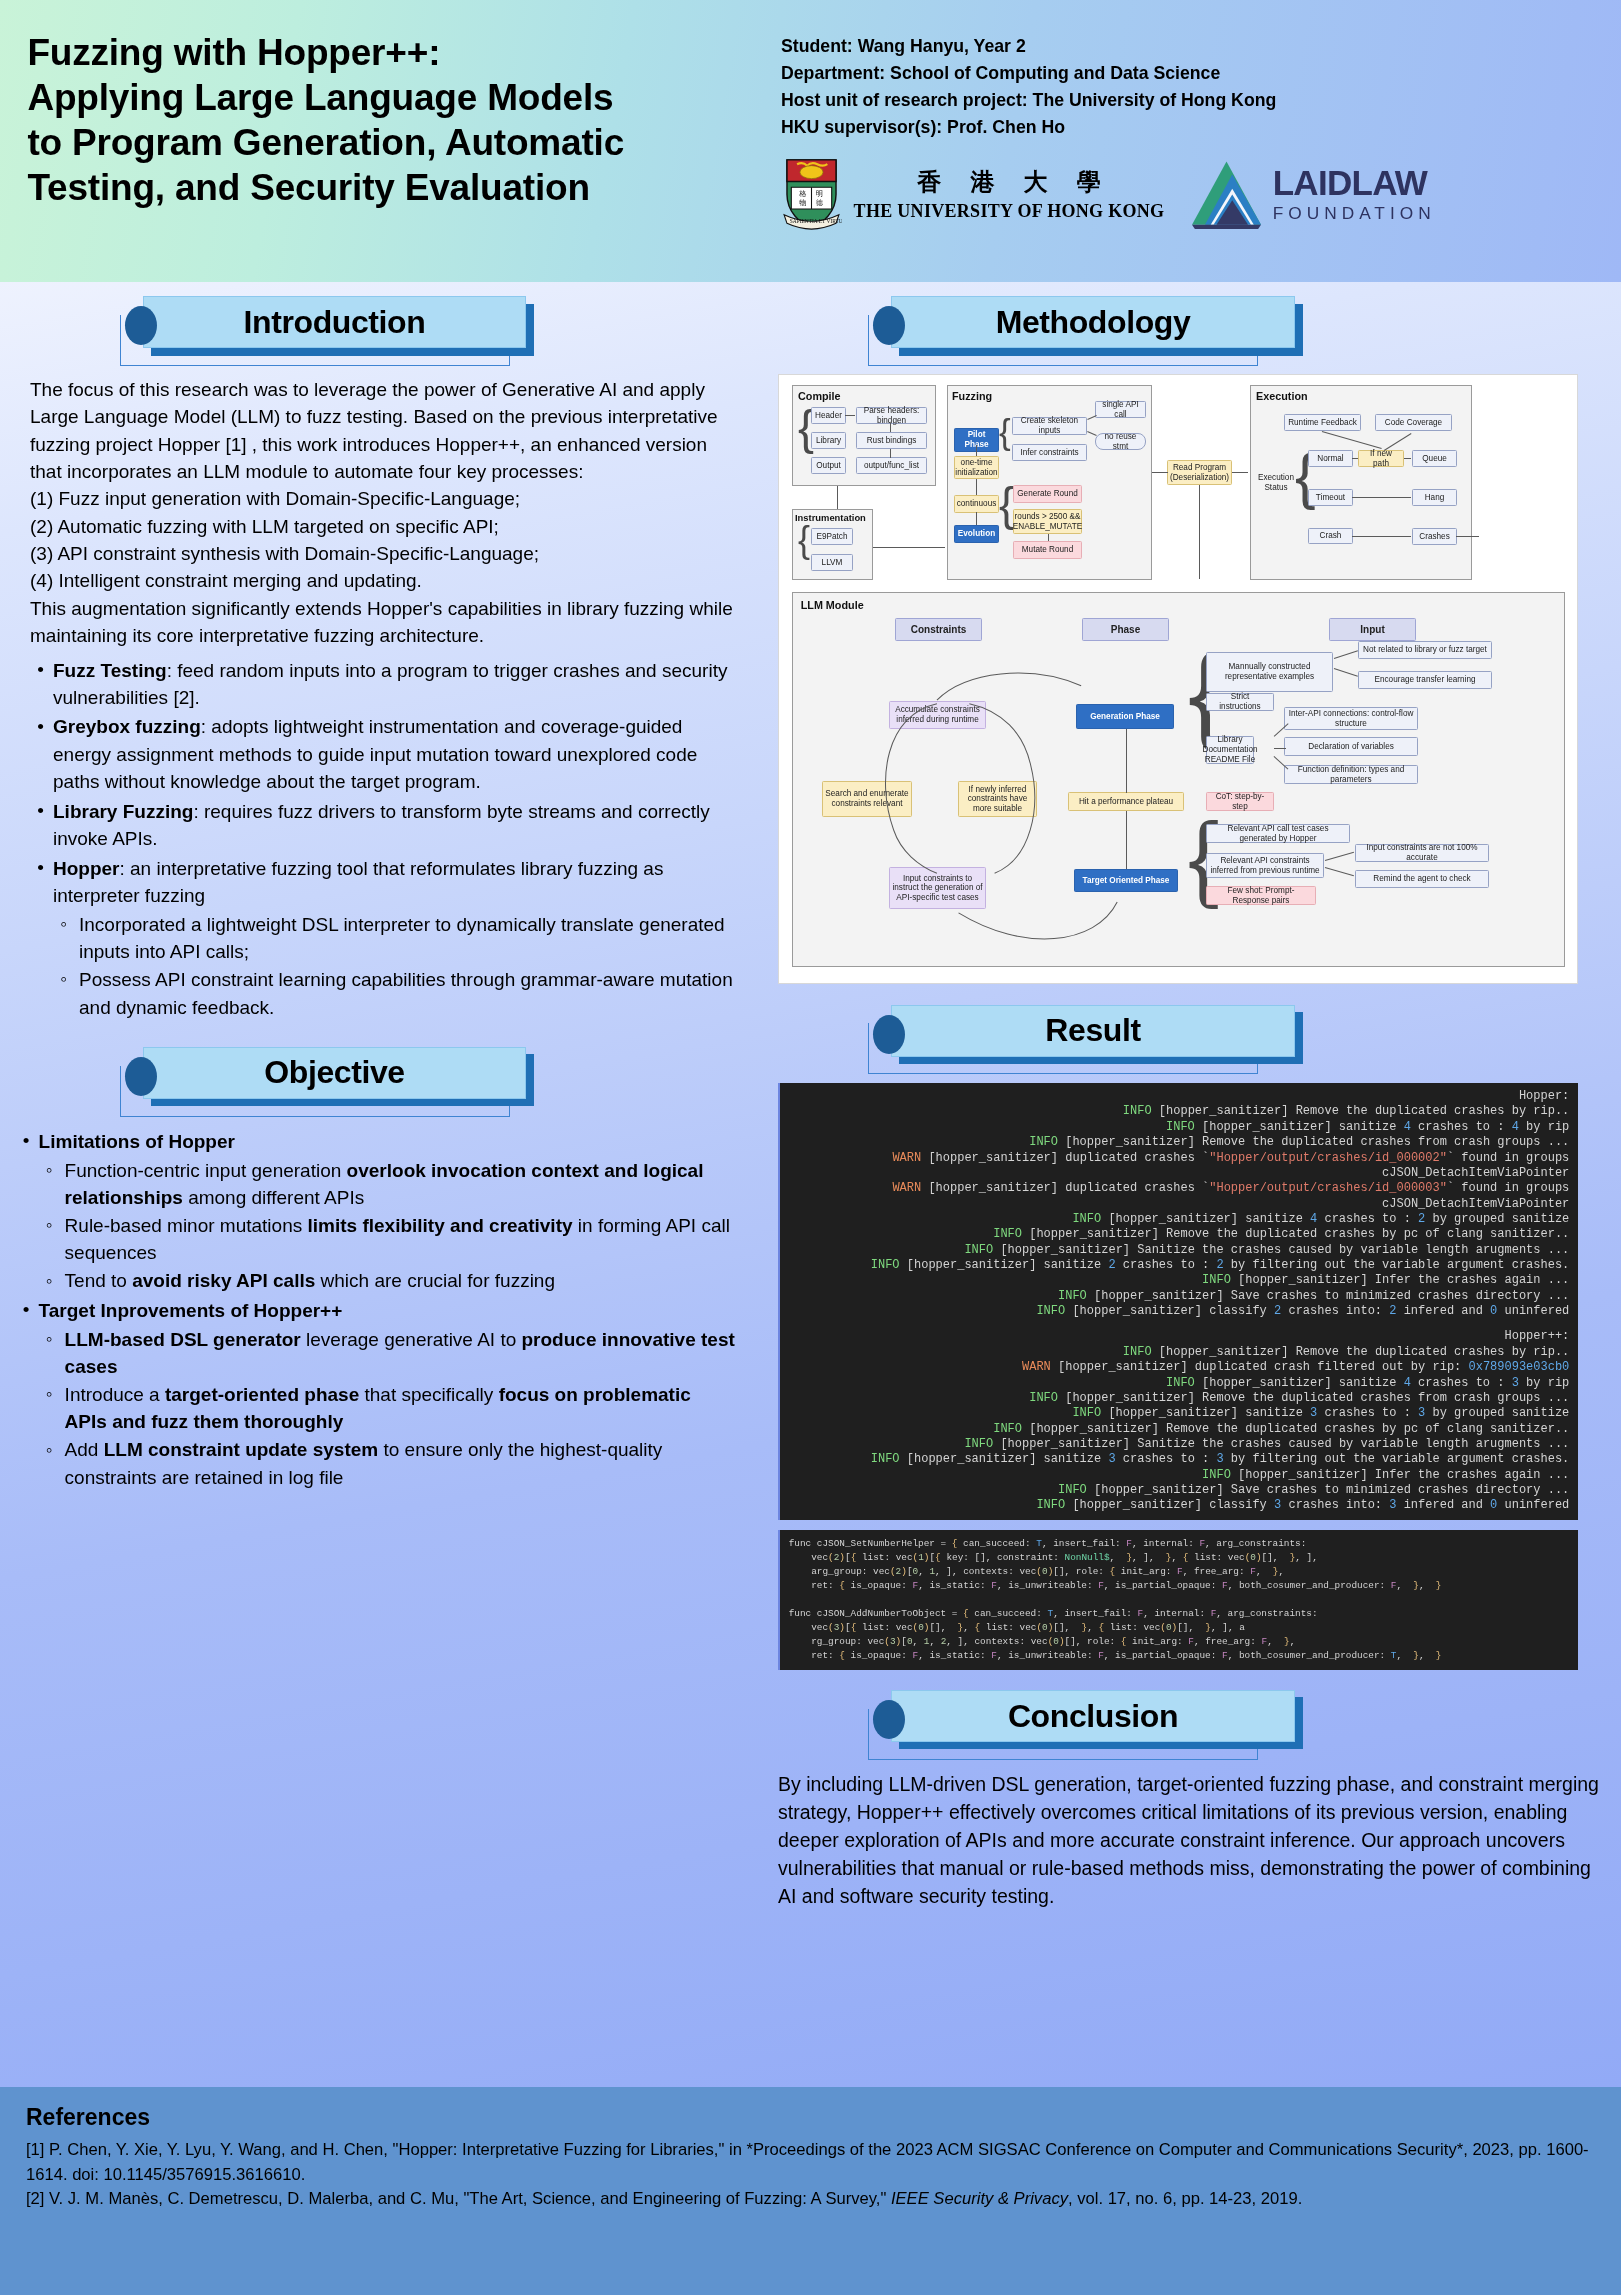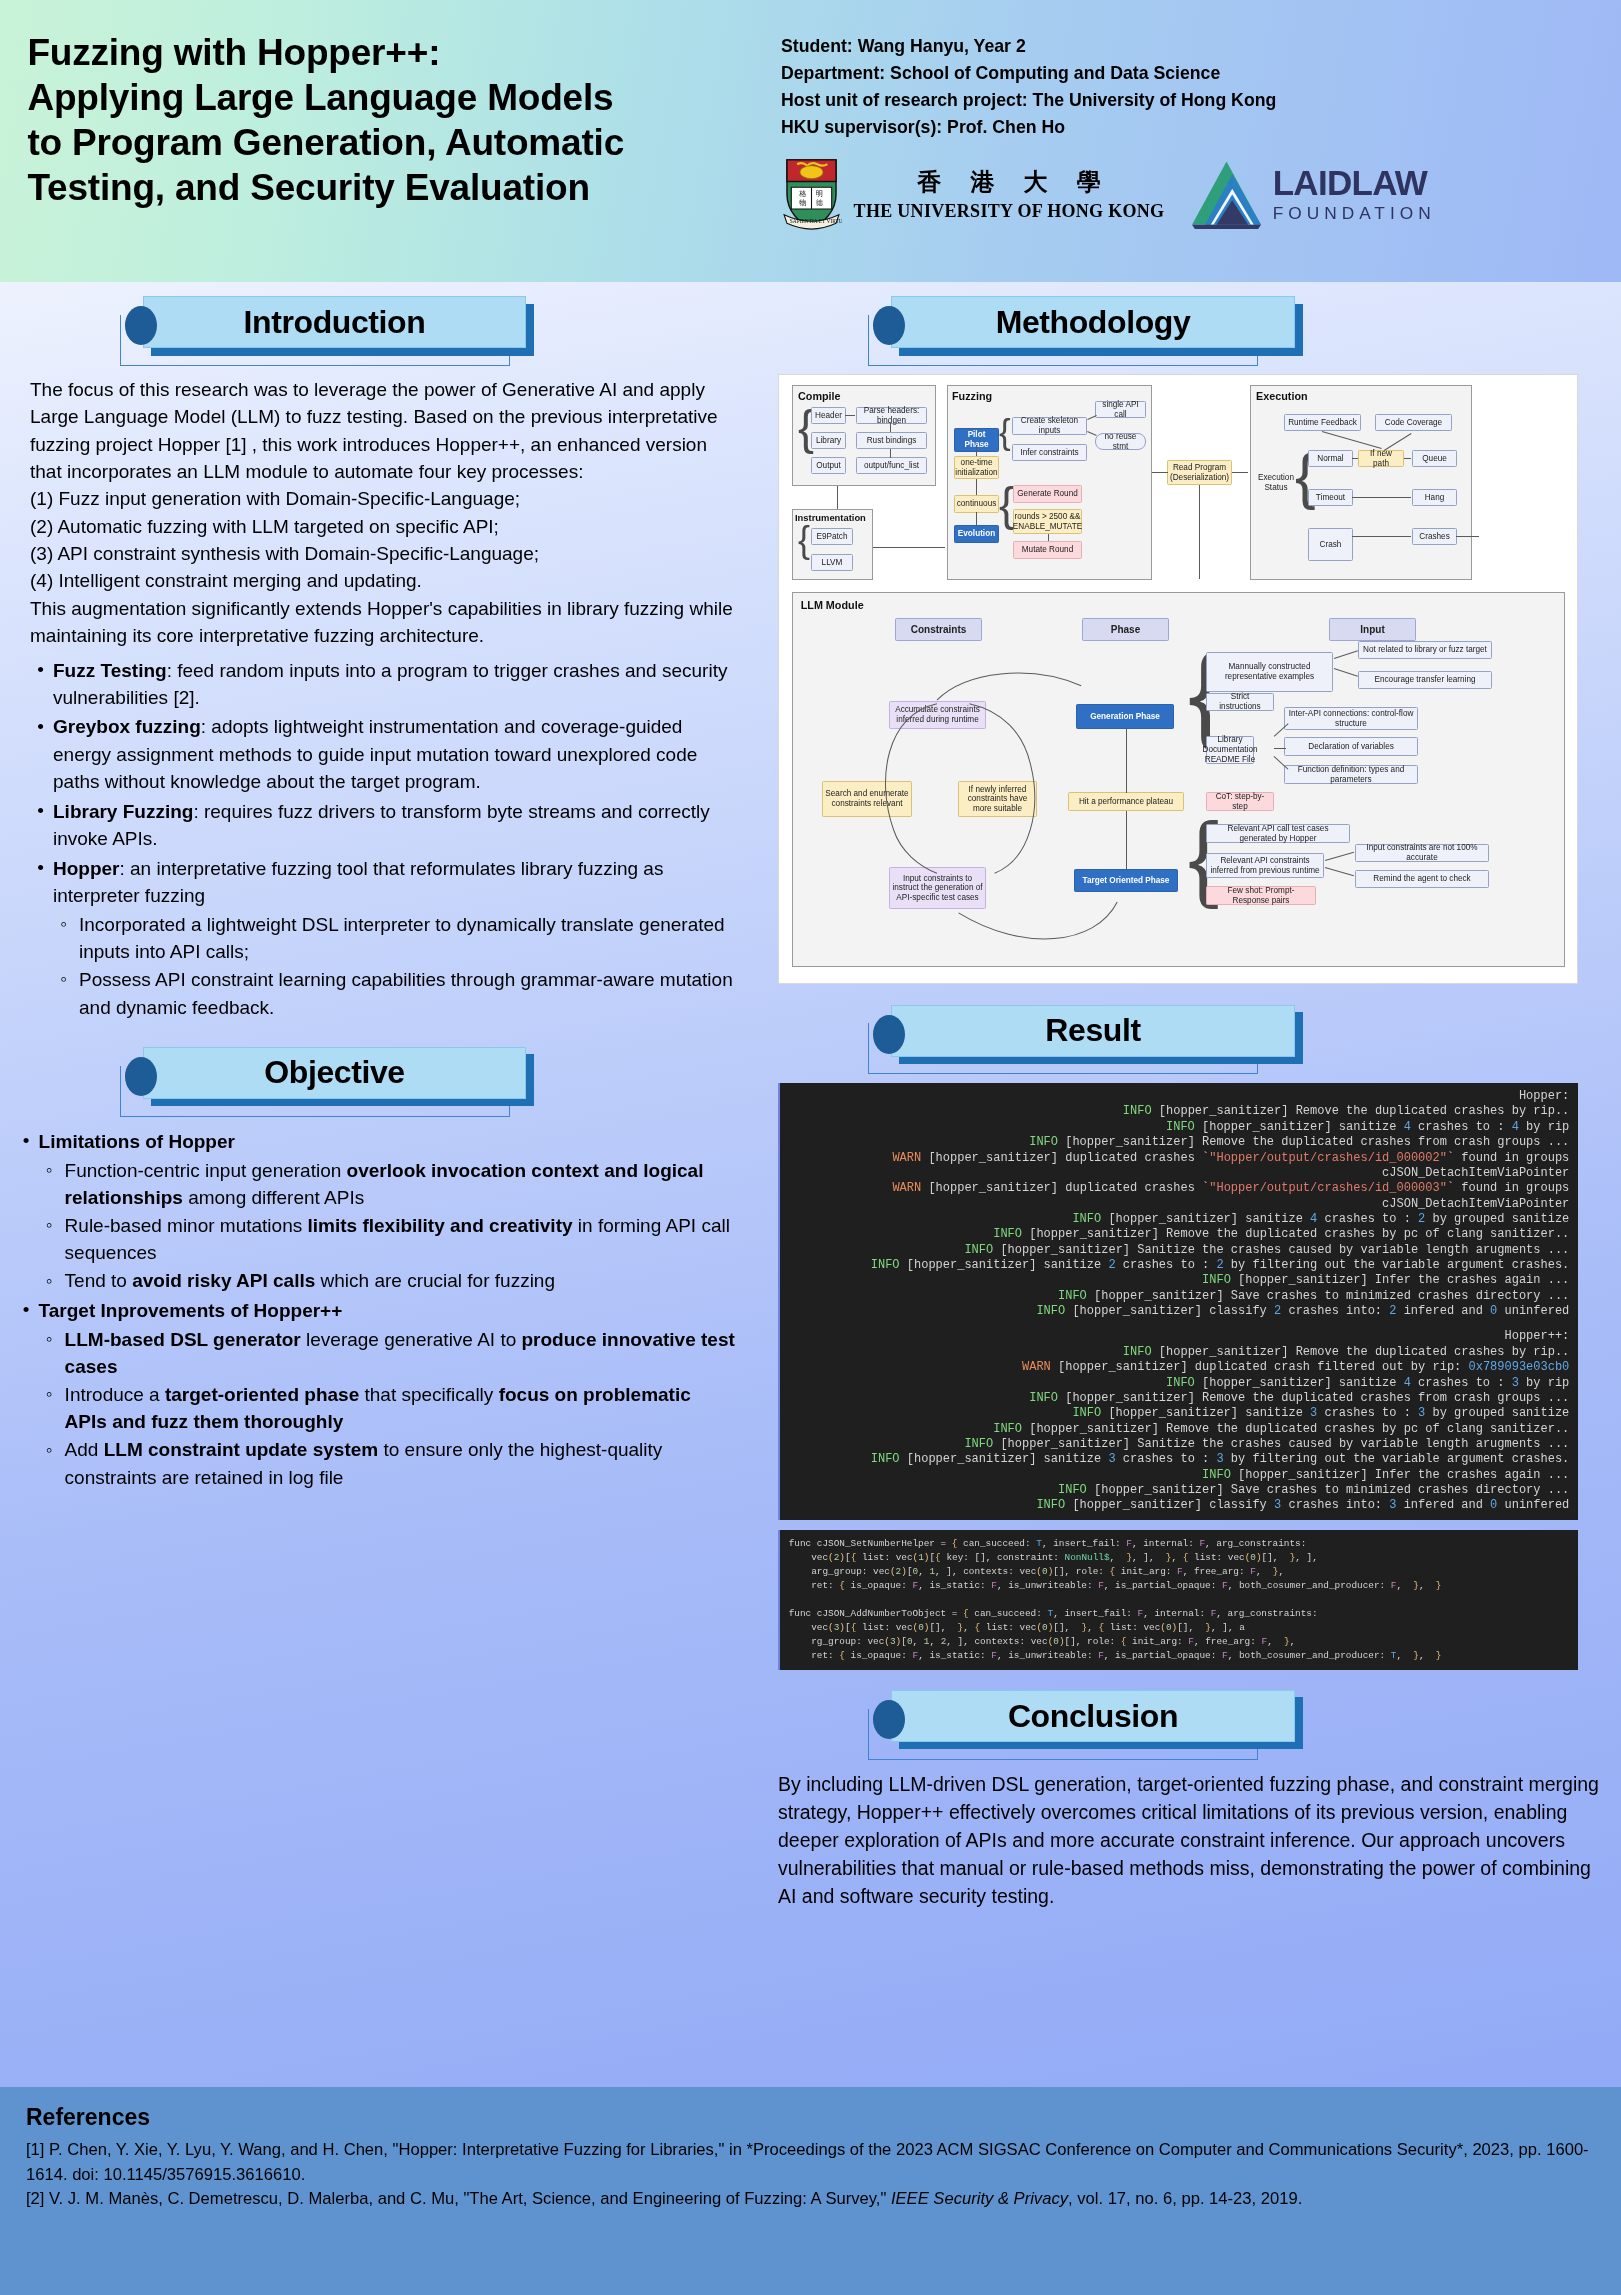--- a/index.html
+++ b/index.html
@@ -358,21 +358,21 @@
       <div class="nd" style="left:529px;top:75px;width:45px;height:16.6px;">Normal</div>
       <div class="nd yellow" style="left:579px;top:75px;width:46px;height:16.6px;">If new path</div>
       <div class="nd" style="left:633px;top:75px;width:45px;height:16.6px;">Queue</div>
       <div class="ln" style="left:573px;top:83px;width:5.8px;height:0.7px;"></div>
       <div class="ln" style="left:625px;top:83px;width:7.2px;height:0.7px;"></div>
       <div class="ln" style="left:543px;top:56px;width:62px;height:0.7px;transform:rotate(16deg);transform-origin:left;"></div>
       <div class="ln" style="left:605px;top:75px;width:32px;height:0.7px;transform:rotate(-32deg);transform-origin:left;"></div>
       <div class="nd" style="left:529px;top:114px;width:45px;height:16.6px;">Timeout</div>
       <div class="nd" style="left:633px;top:114px;width:45px;height:16.6px;">Hang</div>
       <div class="ln" style="left:573px;top:122px;width:59px;height:0.7px;"></div>
-      <div class="nd" style="left:529px;top:153px;width:45px;height:33px;">Crash</div>
+      <div class="nd" style="left:529px;top:153px;width:45px;height:16px;">Crash</div>
       <div class="nd" style="left:633px;top:153px;width:45px;height:16.6px;">Crashes</div>
       <div class="ln" style="left:573px;top:161px;width:59px;height:0.7px;"></div>
       <div class="ln" style="left:677px;top:161px;width:23px;height:0.7px;"></div>
 
       <div class="dg-panel" style="left:13px;top:217px;width:773px;height:375px;"></div>
       <div class="dg-title" style="left:21.7px;top:224px;">LLM Module</div>
 
       <div class="nd lav" style="left:116px;top:243px;width:87px;height:23px;">Constraints</div>
       <div class="nd lav" style="left:303px;top:243px;width:87px;height:23px;">Phase</div>
       <div class="nd lav" style="left:550px;top:243px;width:87px;height:23px;">Input</div>

